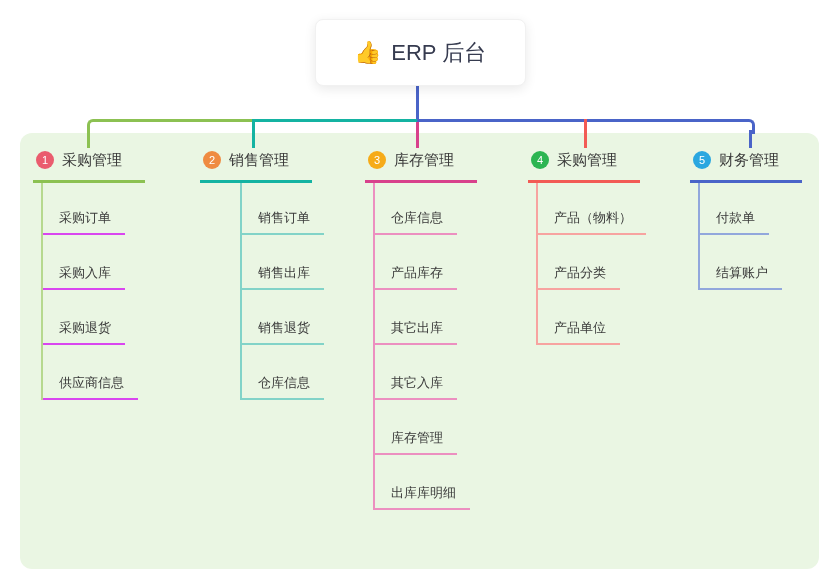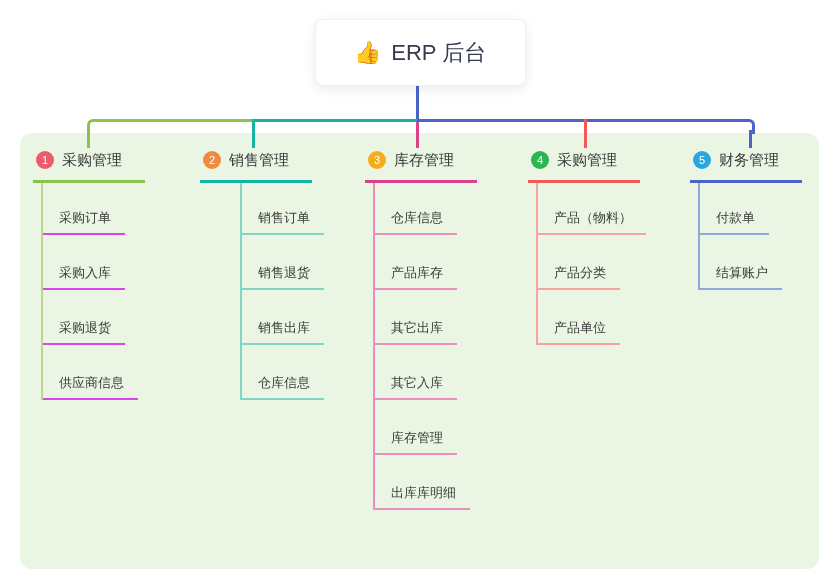--- a/index.html
+++ b/index.html
@@ -126,24 +126,24 @@
   <div class="branch b2">
     <div class="bh">
       <span class="badge">2</span>
       <span>销售管理</span>
     </div>
     <div class="kids">
       <div class="child">
           <span class="lbl">销售订单</span>
         </div>
       <div class="child">
+          <span class="lbl">销售出库</span>
+        </div>
+      <div class="child">
           <span class="lbl">销售退货</span>
-        </div>
-      <div class="child">
-          <span class="lbl">销售出库</span>
         </div>
       <div class="child">
           <span class="lbl">仓库信息</span>
         </div>
     </div>
   </div>
 
   <div class="branch b3">
     <div class="bh">
       <span class="badge">3</span>

